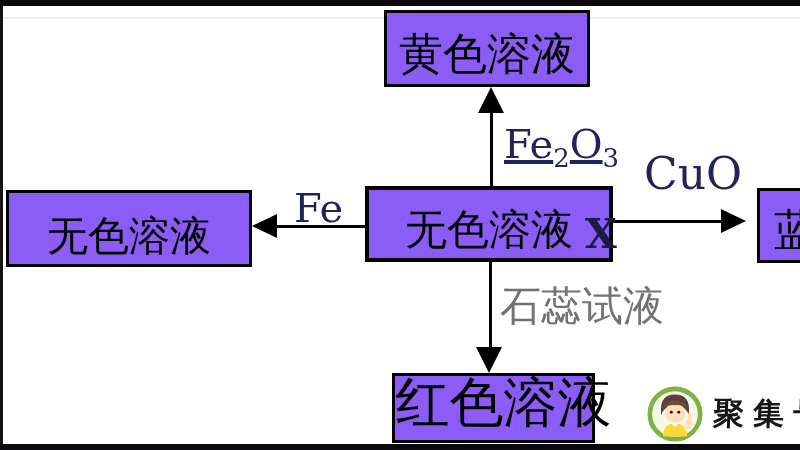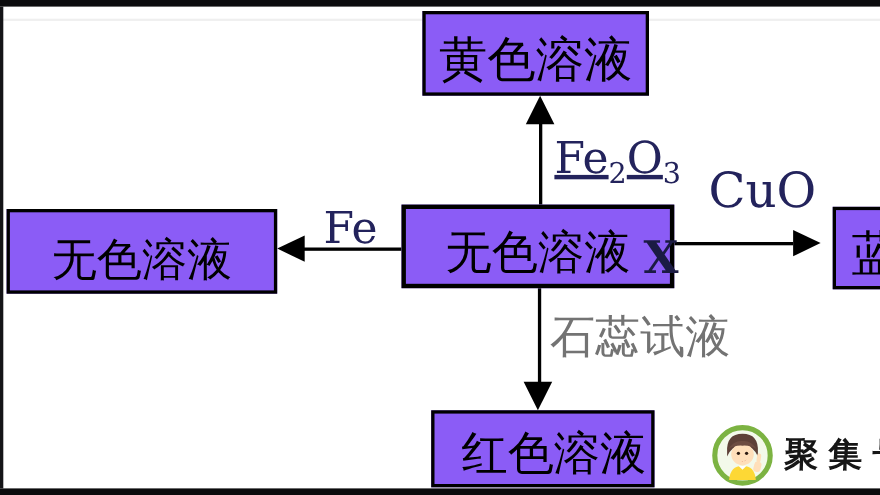--- a/index.html
+++ b/index.html
@@ -25,21 +25,21 @@
     border: 3px solid #000000;
     background: #8b5cf6;
     display: flex; align-items: flex-end; justify-content: center;
     color: #000000;
     box-sizing: border-box;
     white-space: nowrap;
   }
   .node-top    { left:384px; top:10px;  width:206px; height:77px; font-size:44px; }
   .node-left   { left:6px;   top:190px; width:246px; height:77px; font-size:41px; }
   .node-center { left:365px; top:186px; width:248px; height:76px; font-size:42px; border-width:4px;padding-left:44px; }
-  .node-bottom { left:392px; top:373px; width:203px; height:70px; font-size:42px;padding-left:20px; }
+  .node-bottom { left:392px; top:373px; width:203px; height:70px; font-size:54px;padding-left:20px; }
   .node-right  { left:757px; top:188px; width:110px; height:75px; font-size:44px; justify-content:flex-start; padding-left:14px; }
 
   .var-x {
     font-family: "DejaVu Serif", "Liberation Serif", serif;
     font-weight: bold;
     color: #1b1b44;
     font-size: 41px;
     margin-left: 12px;
   }
 

